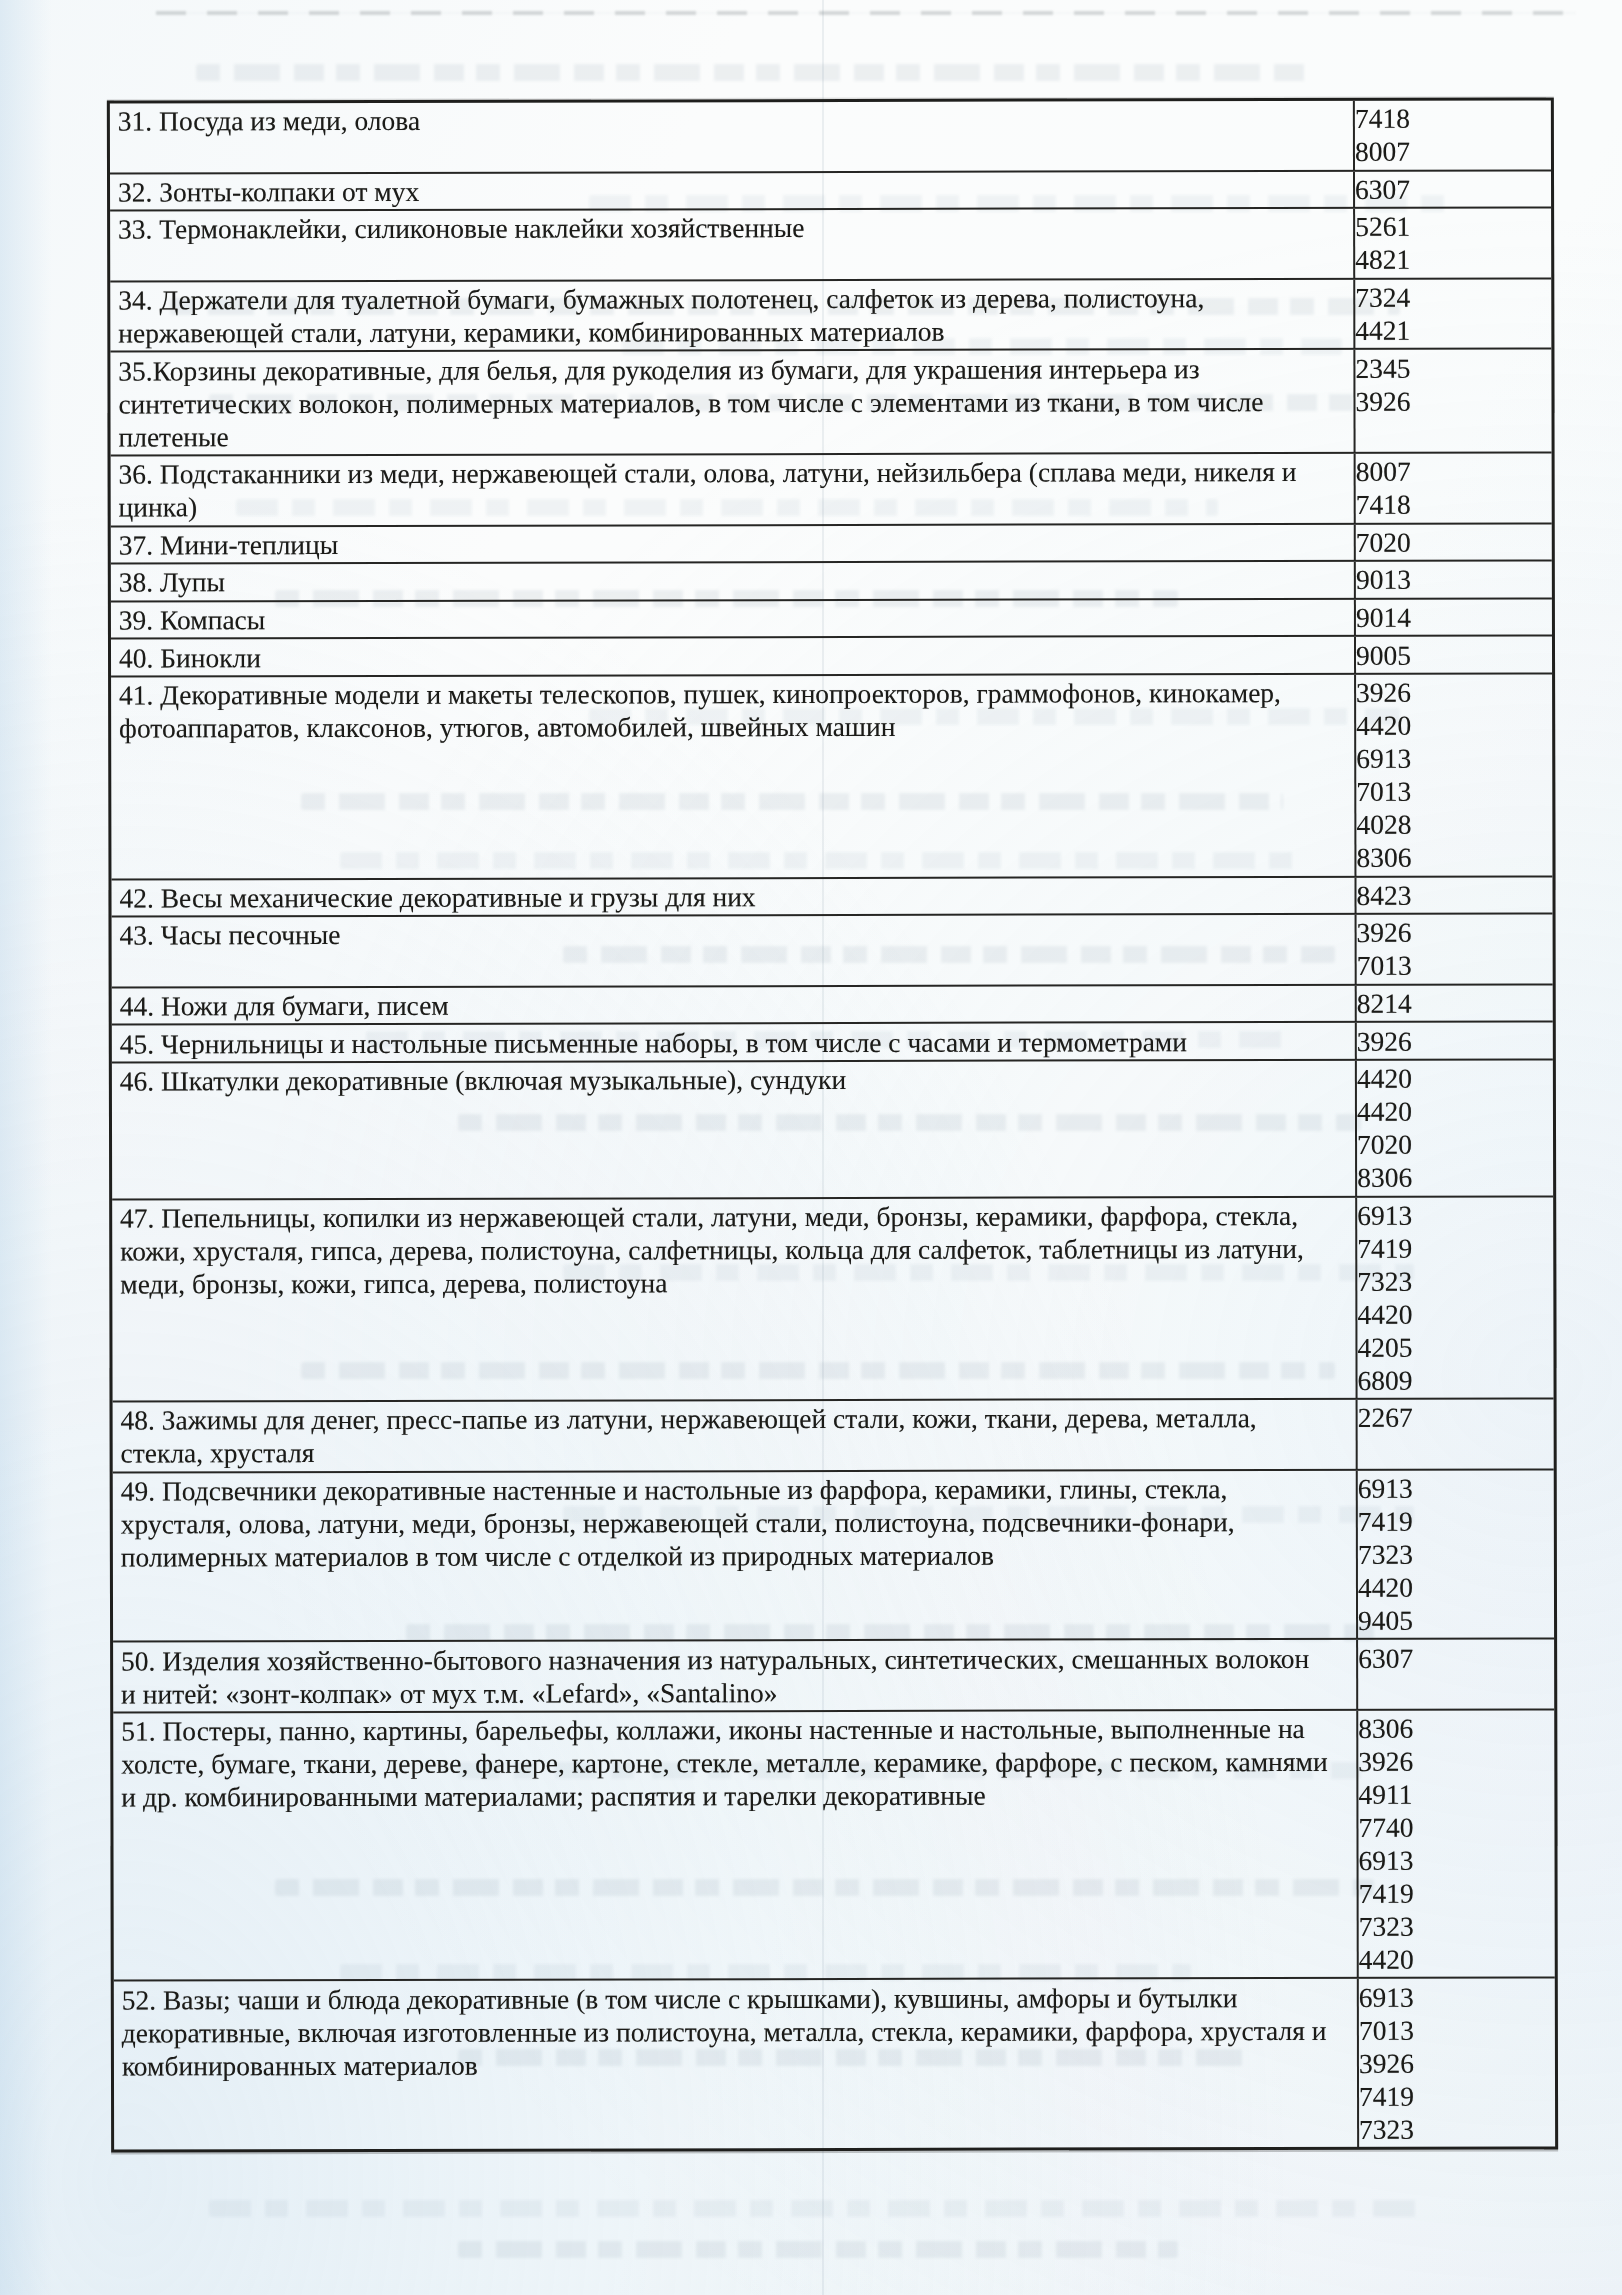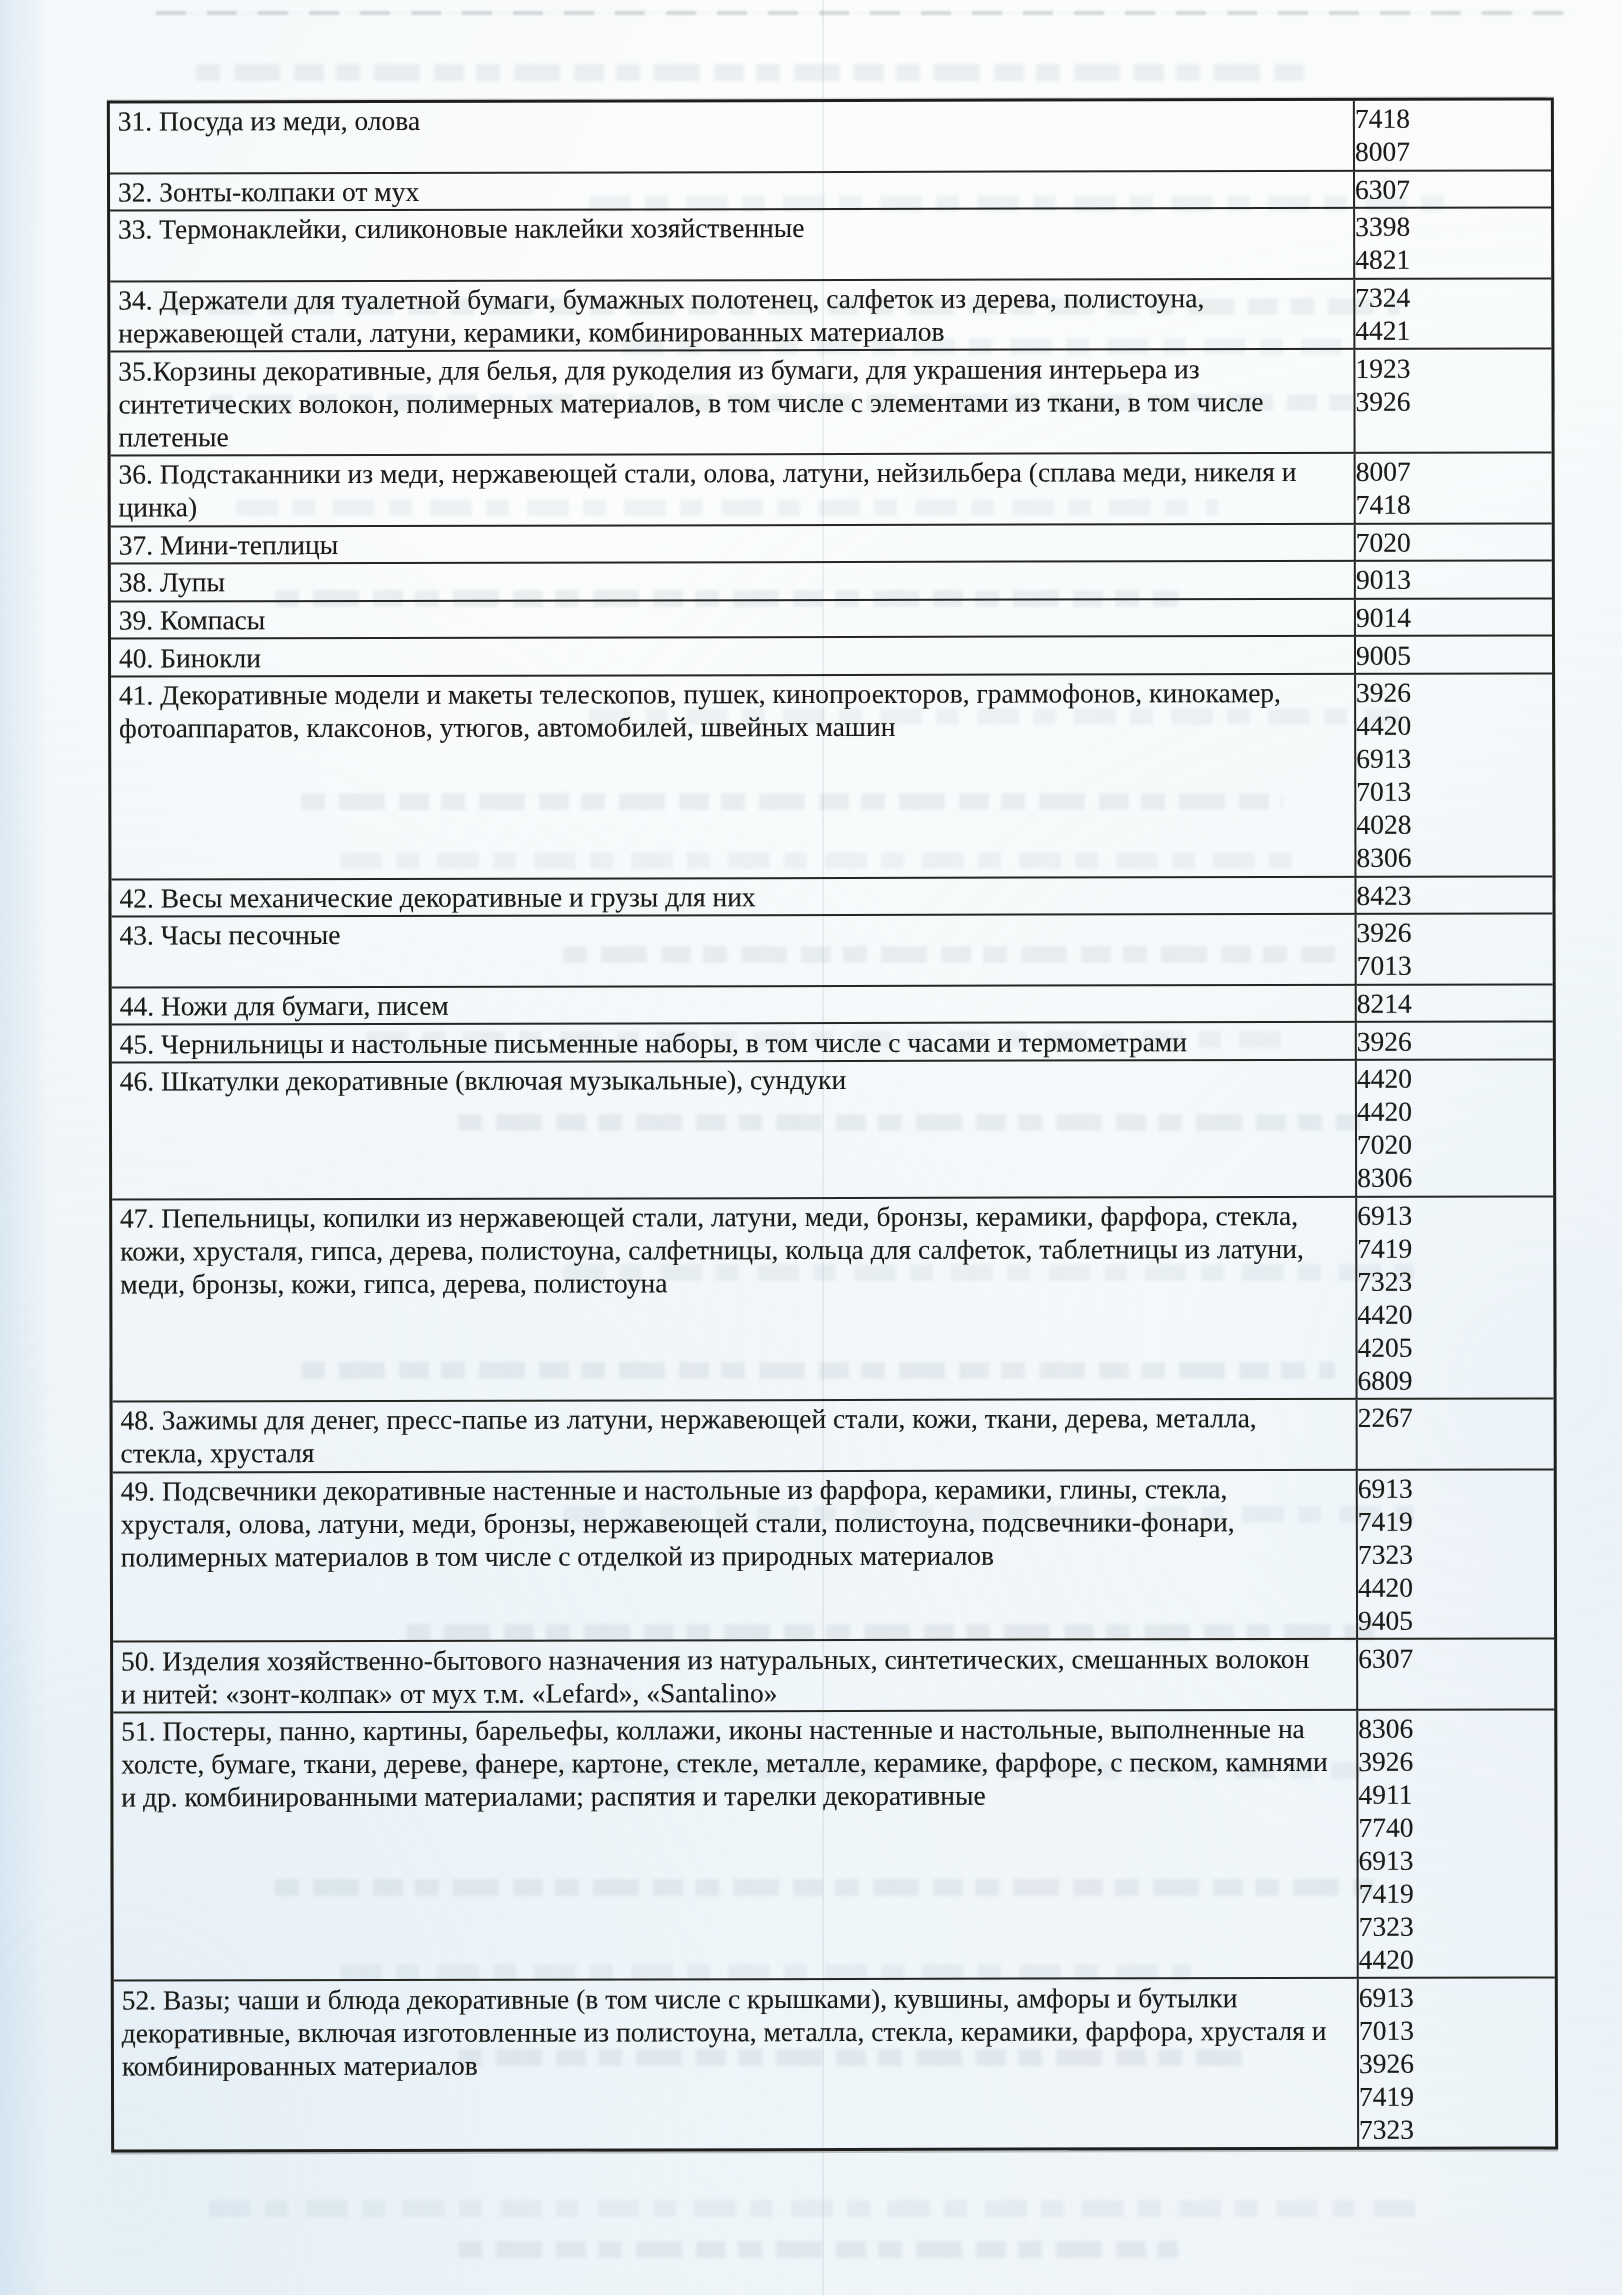--- a/index.html
+++ b/index.html
@@ -123,35 +123,35 @@
         </div>
         <div class="trow">
           <div class="cell desc">32. Зонты-колпаки от мух</div>
           <div class="cell codes">
             <div class="code-line">6307</div>
           </div>
         </div>
         <div class="trow">
           <div class="cell desc">33. Термонаклейки, силиконовые наклейки хозяйственные</div>
           <div class="cell codes">
-            <div class="code-line">3398</div>
+            <div class="code-line">5261</div>
             <div class="code-line">4821</div>
           </div>
         </div>
         <div class="trow">
           <div class="cell desc">34. Держатели для туалетной бумаги, бумажных полотенец, салфеток из дерева, полистоуна, нержавеющей стали, латуни, керамики, комбинированных материалов</div>
           <div class="cell codes">
             <div class="code-line">7324</div>
             <div class="code-line">4421</div>
           </div>
         </div>
         <div class="trow">
           <div class="cell desc">35.Корзины декоративные, для белья, для рукоделия из бумаги, для украшения интерьера из синтетических волокон, полимерных материалов, в том числе с элементами из ткани, в том числе плетеные</div>
           <div class="cell codes">
-            <div class="code-line">1923</div>
+            <div class="code-line">2345</div>
             <div class="code-line">3926</div>
           </div>
         </div>
         <div class="trow">
           <div class="cell desc">36. Подстаканники из меди, нержавеющей стали, олова, латуни, нейзильбера (сплава меди, никеля и цинка)</div>
           <div class="cell codes">
             <div class="code-line">8007</div>
             <div class="code-line">7418</div>
           </div>
         </div>

